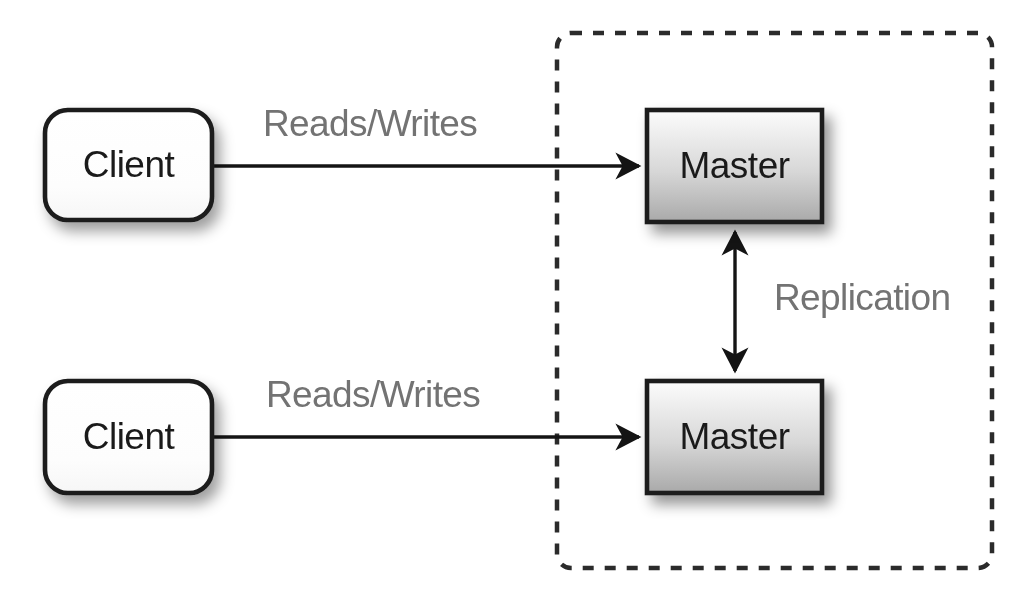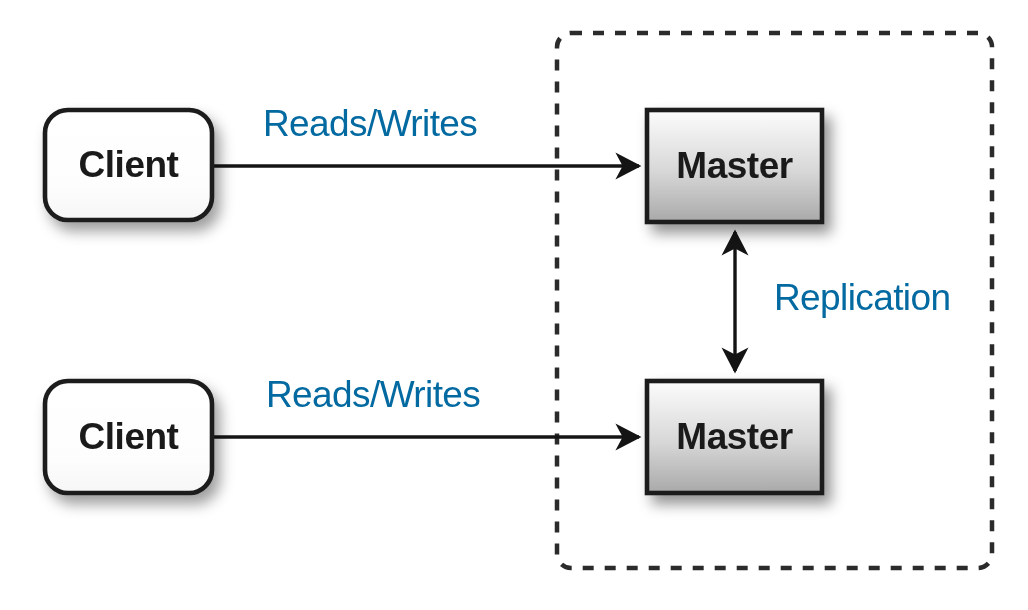--- a/index.html
+++ b/index.html
@@ -27,28 +27,28 @@
   }
   
   .node-label {
     position: absolute;
     display: flex;
     align-items: center;
     justify-content: center;
     color: #1a1a1a;
     font-family: "Liberation Sans", sans-serif;
     font-size: 37px;
-    font-weight: 700;
+    font-weight: 400;
     letter-spacing: -0.5px;
     white-space: nowrap;
     pointer-events: none;
   }
   .edge-label {
     position: absolute;
-    color: #0369a1;
+    color: #737373;
     font-family: "Liberation Sans", sans-serif;
     font-size: 37px;
     font-weight: 400;
     letter-spacing: -0.6px;
     white-space: nowrap;
   }
   
   #client-1-label { left: 45px;  top: 110px; width: 167px; height: 110px; }
   #client-2-label { left: 45px;  top: 381px; width: 167px; height: 112px; }
   

